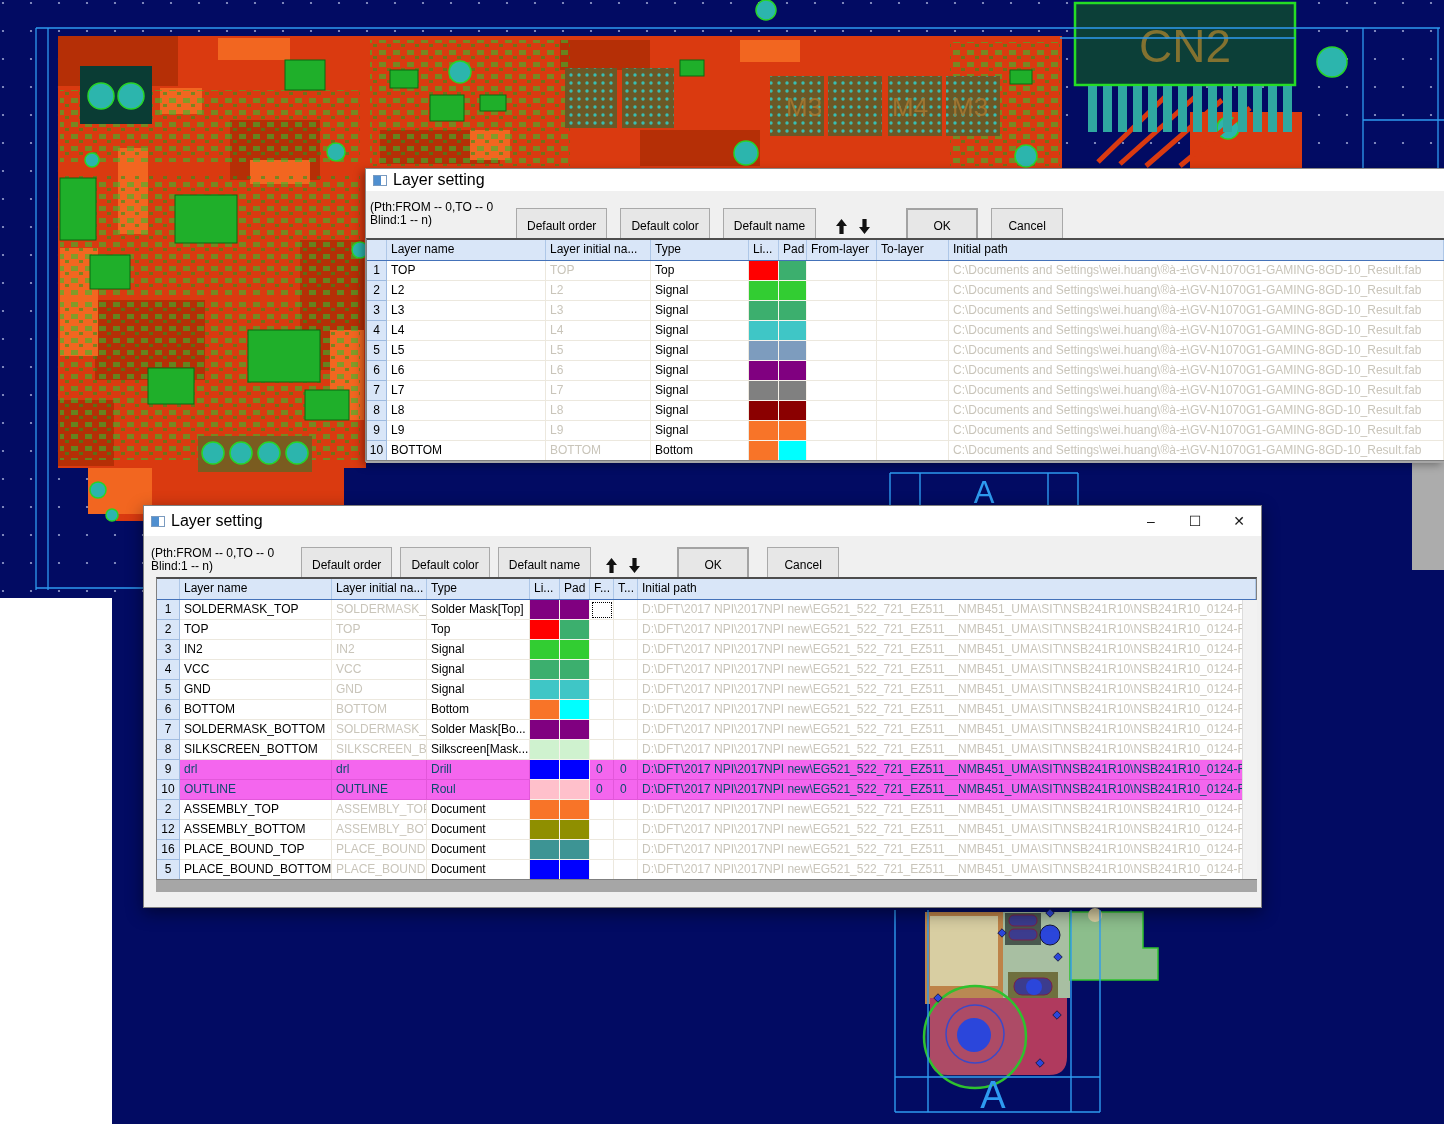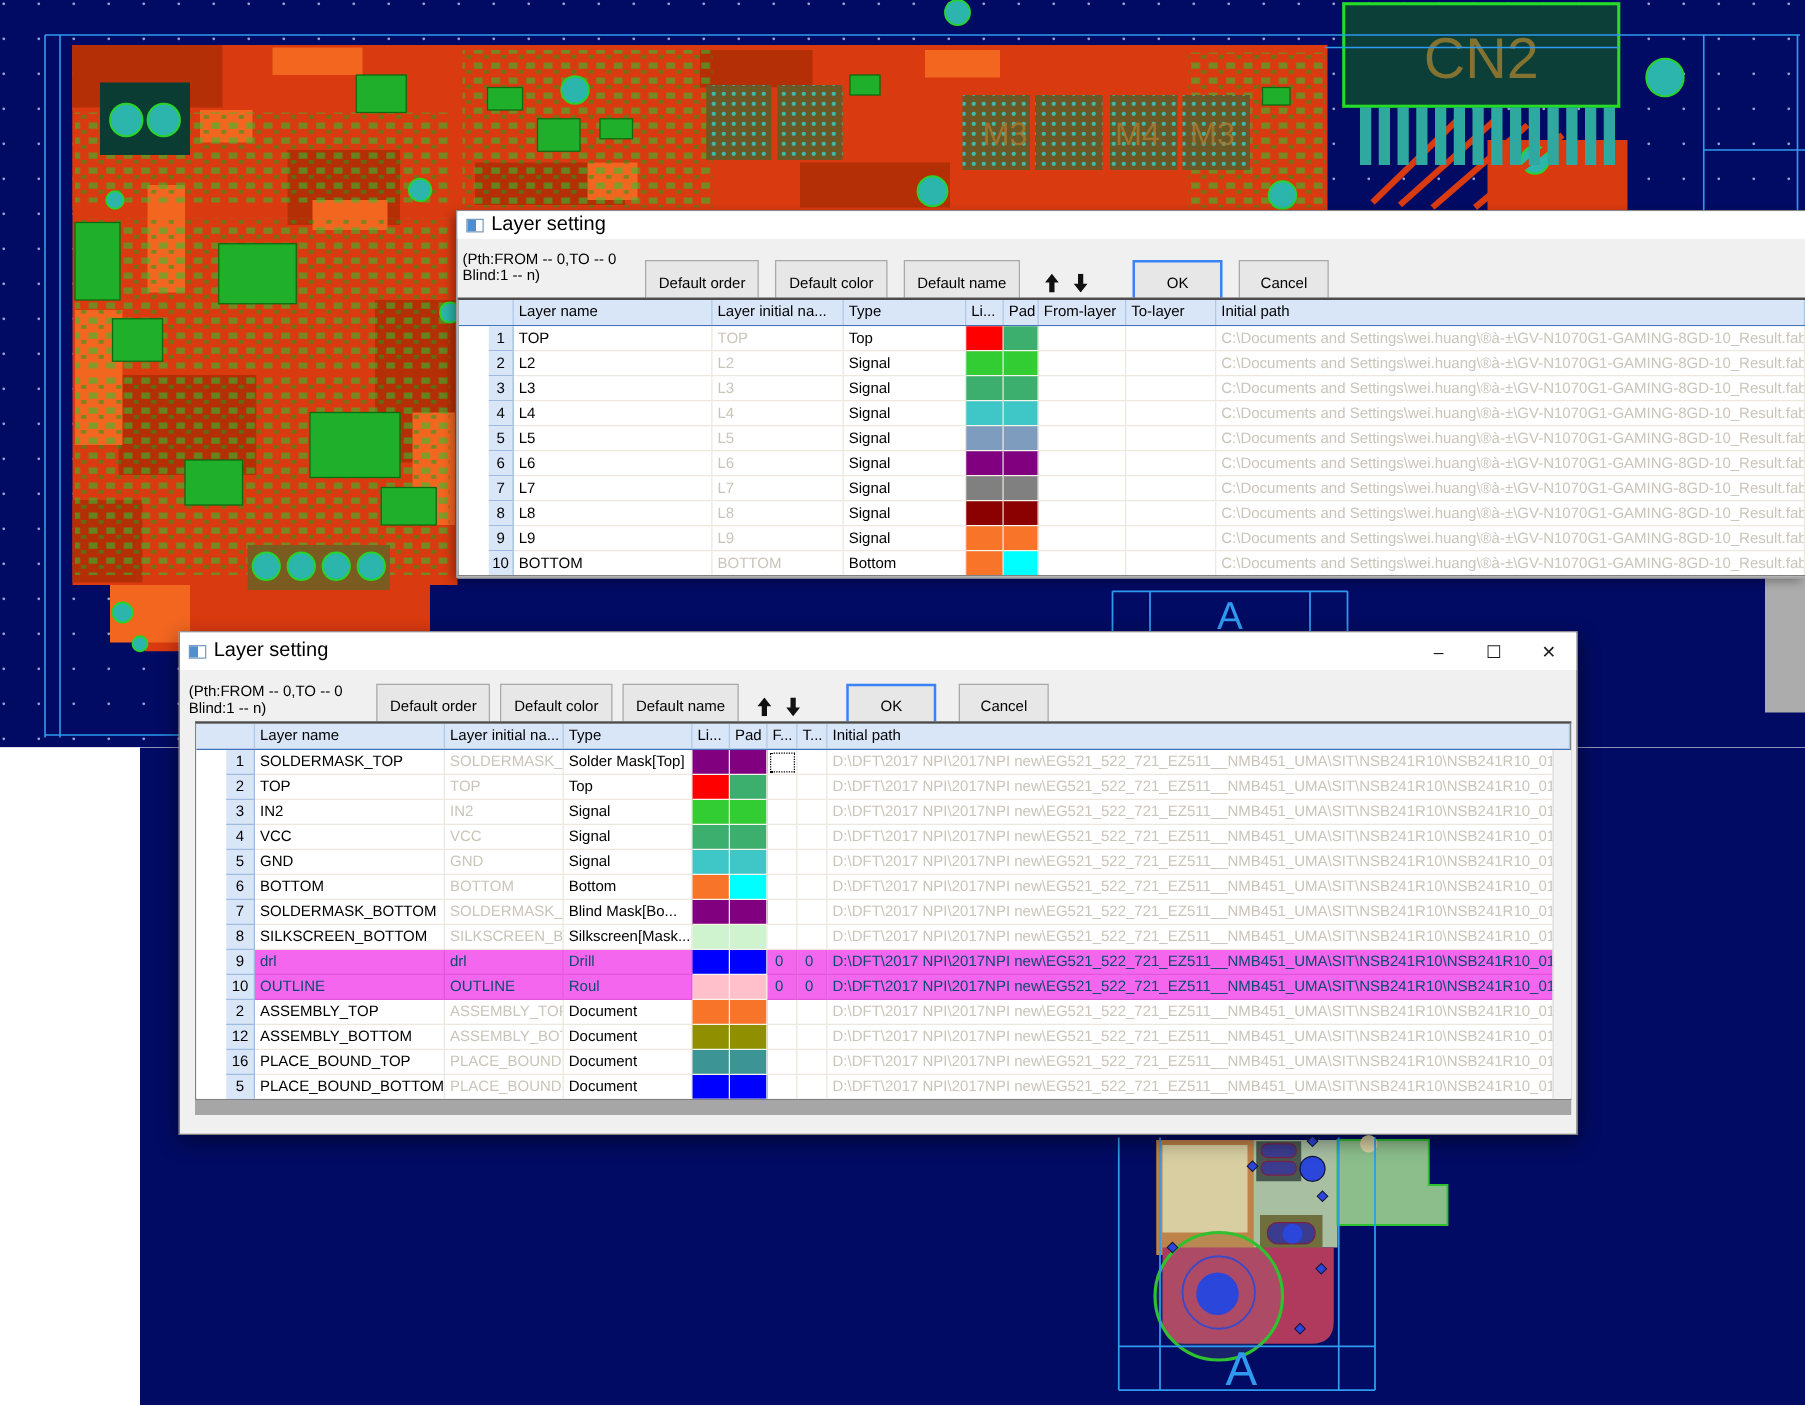--- a/index.html
+++ b/index.html
@@ -29,35 +29,35 @@
 
   .info { position:absolute; font-size:12px; line-height:13px; color:#000; white-space:pre; }
   .dlg-top .info { left:4px; top:32px; }
   .dlg-bot .info { left:7px; top:41px; }
 
   .btnbar { position:absolute; display:flex; align-items:center; }
   .dlg-top .btnbar { left:150px; top:39px; gap:13px; }
   .dlg-bot .btnbar { left:157px; top:41px; gap:8px; }
   .btn { height:36px; font-size:12px; font-family:inherit; padding:0 10px;
          background:#e7e7e7; border:1px solid #a9a9a9; color:#000; }
-  .btn-ok { min-width:72px; border:2px solid #3b82f6; }
+  .btn-ok { min-width:72px; border:2px solid #a3a3a3; }
   .btn-cancel { min-width:72px; }
   .dlg-top .btn-ok { margin-left:22px; }
   .dlg-bot .btn-ok { margin-left:28px; }
   .dlg-bot .btn-cancel { margin-left:10px; }
   .arrows { display:flex; gap:10px; align-items:center; margin-left:6px; }
   .arrow svg { display:block; }
 
   
   .tbl { position:absolute; background:#fff; border:1px solid #808080; border-top:2px solid #4d4d4d;
          box-sizing:border-box; overflow:hidden; }
   .dlg-top .tbl { left:0; top:69px; width:1078px; height:223px; border-right:none; }
   .dlg-bot .tbl { left:12px; top:71px; width:1101px; height:303px; }
 
-  .thead, .trow { display:grid;padding-left:24px; }
+  .thead, .trow { display:grid; }
   .dlg-top .thead, .dlg-top .trow { grid-template-columns:20px 159px 105px 98px 30px 28px 70px 72px 1fr; }
   .dlg-bot .thead, .dlg-bot .trow { grid-template-columns:23px 152px 95px 103px 30px 30px 24px 24px 1fr; }
 
   .thead { height:20px; background:#D9E6F8; border-bottom:1px solid #4472B9; }
   .hc { font-size:12px; line-height:19px; padding:0 4px; border-right:1px solid #aec7e7;
         white-space:nowrap; overflow:hidden; color:#000; box-sizing:border-box; }
 
   .trow { height:20px; background:#fff; }
   .c { font-size:12px; line-height:19px; padding:0 4px; box-sizing:border-box;
        border-right:1px solid #ece8de; border-bottom:1px solid #ece8de;
@@ -531,21 +531,21 @@
             <div class="c sw" style="background: rgb(248, 116, 40);"></div>
             <div class="c sw" style="background: rgb(0, 255, 255);"></div>
             <div class="c ft"></div>
             <div class="c ft"></div>
             <div class="c path">D:\DFT\2017 NPI\2017NPI new\EG521_522_721_EZ511__NMB451_UMA\SIT\NSB241R10\NSB241R10_0124-FAB\N...</div>
           </div>
           <div class="trow">
             <div class="c num">7</div>
             <div class="c name">SOLDERMASK_BOTTOM</div>
             <div class="c init">SOLDERMASK_...</div>
-            <div class="c type">Blind Mask[Bo...</div>
+            <div class="c type">Solder Mask[Bo...</div>
             <div class="c sw" style="background: rgb(128, 0, 128);"></div>
             <div class="c sw" style="background: rgb(128, 0, 128);"></div>
             <div class="c ft"></div>
             <div class="c ft"></div>
             <div class="c path">D:\DFT\2017 NPI\2017NPI new\EG521_522_721_EZ511__NMB451_UMA\SIT\NSB241R10\NSB241R10_0124-FAB\N...</div>
           </div>
           <div class="trow">
             <div class="c num">8</div>
             <div class="c name">SILKSCREEN_BOTTOM</div>
             <div class="c init">SILKSCREEN_B...</div>

